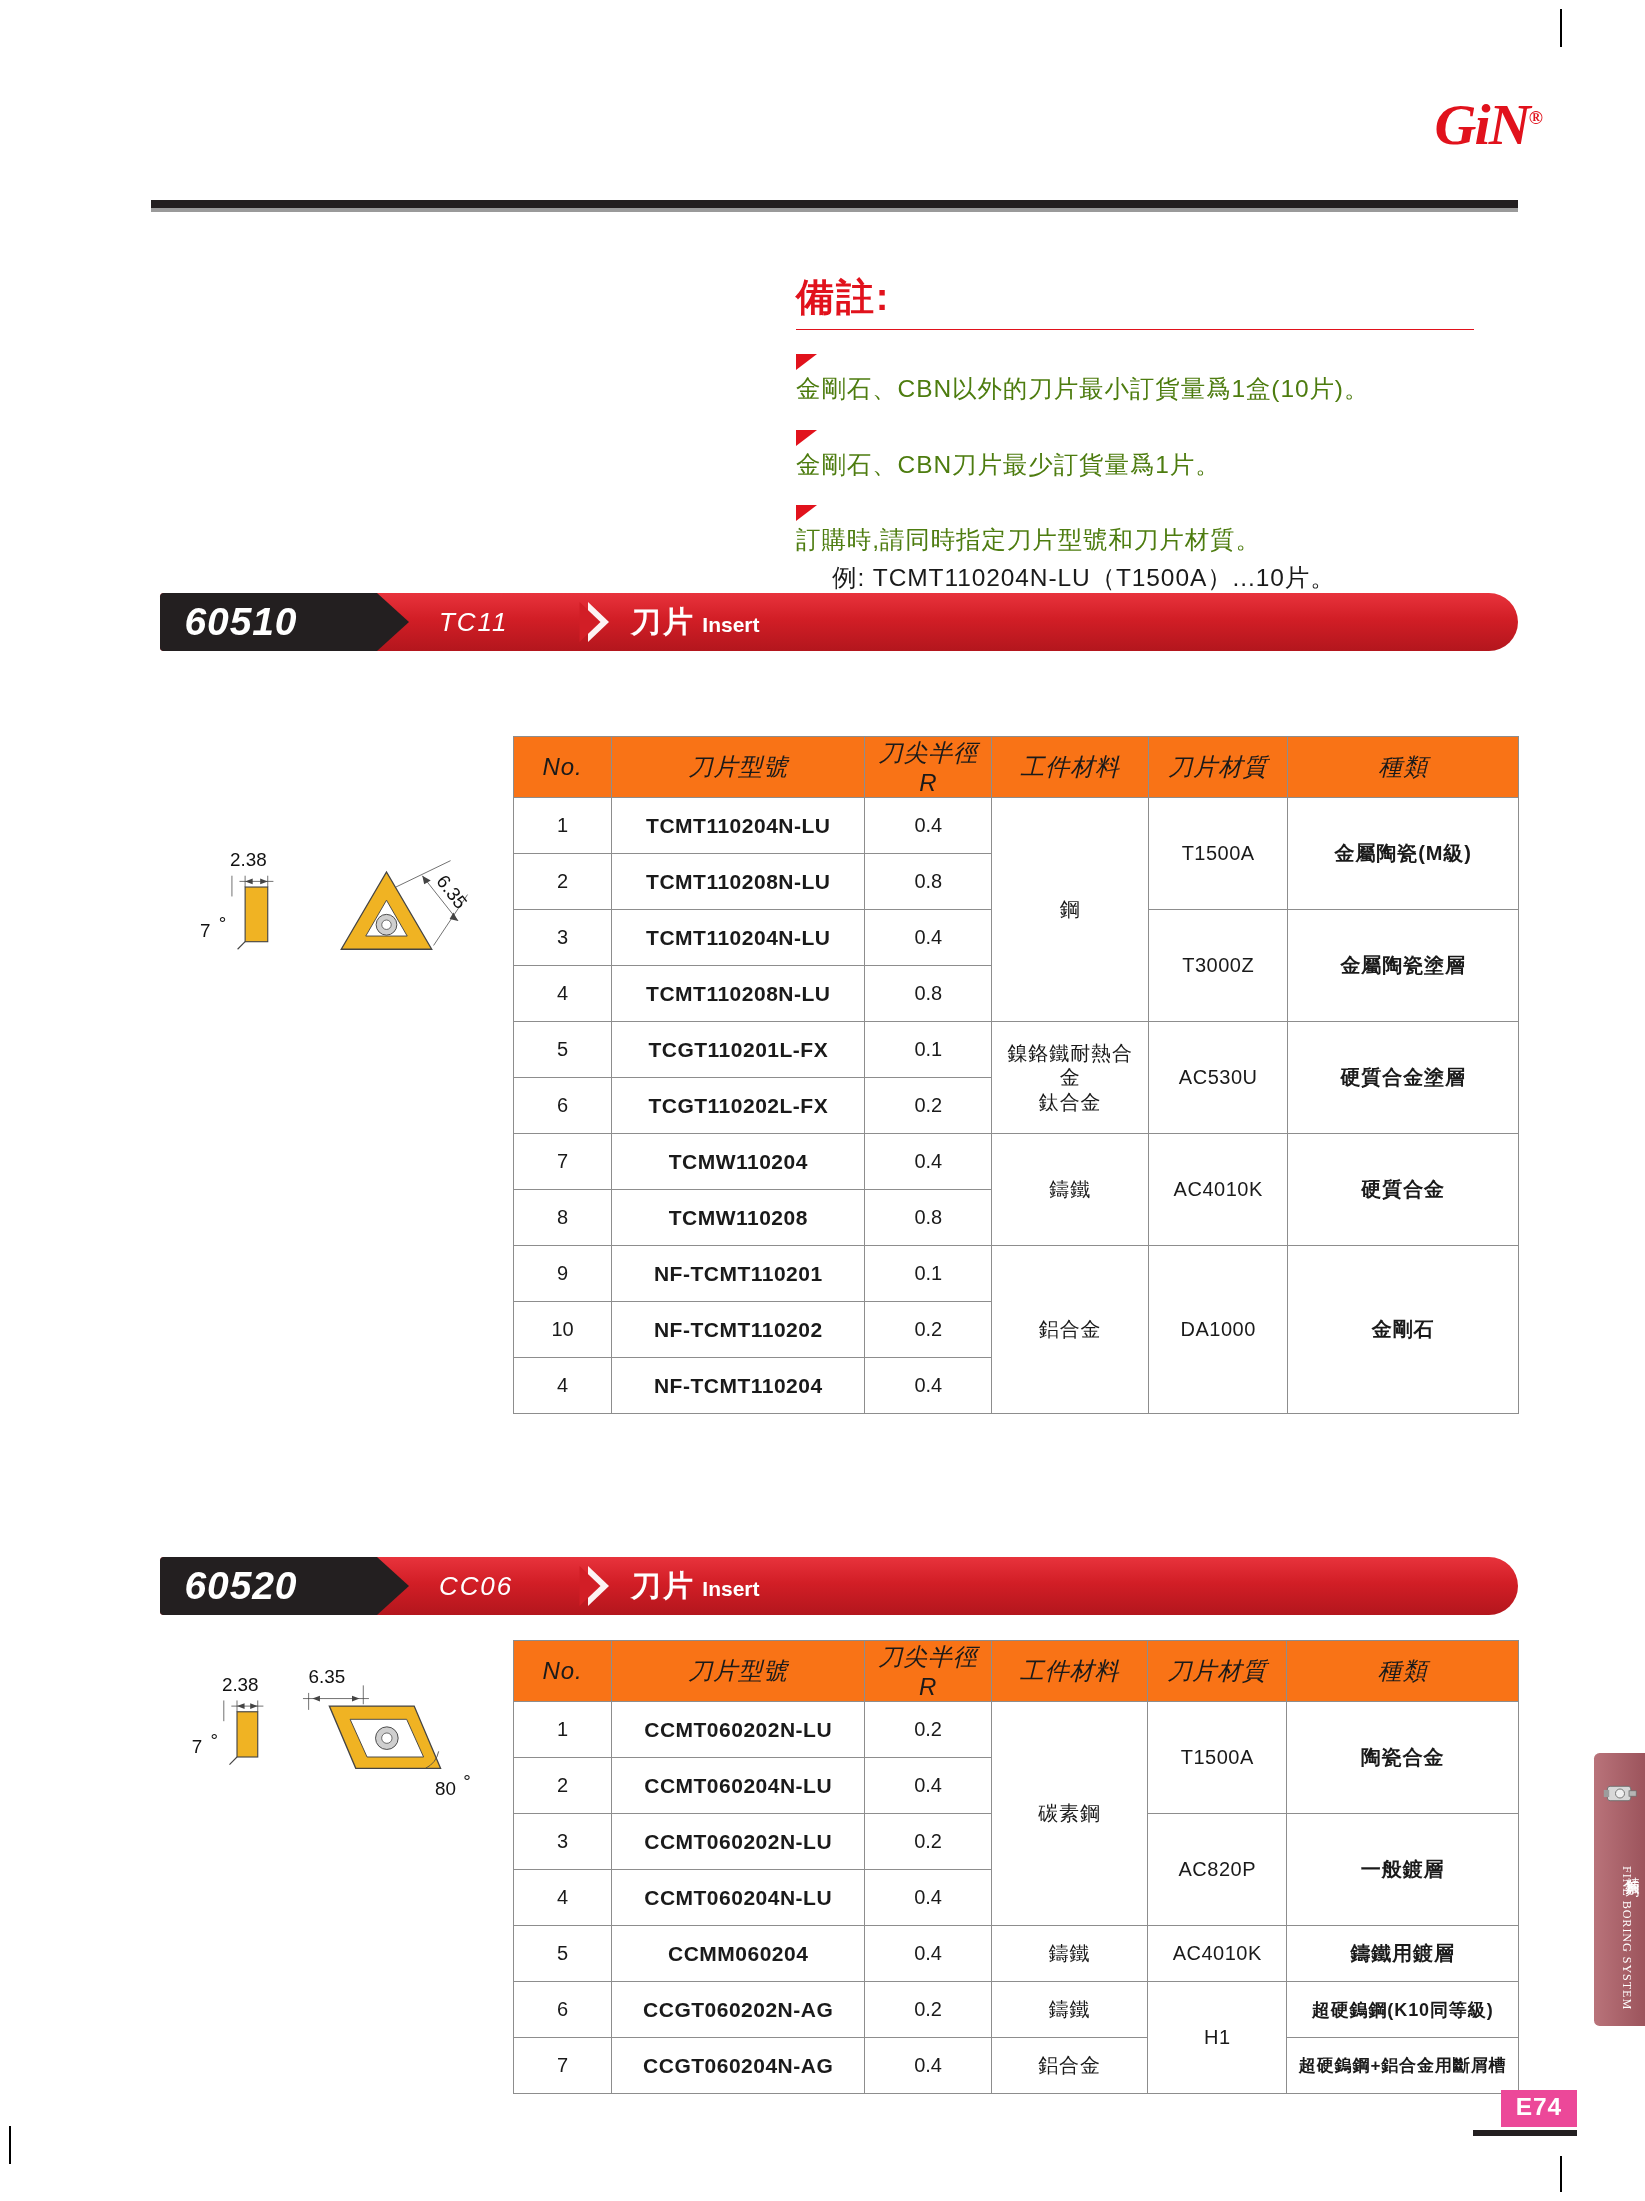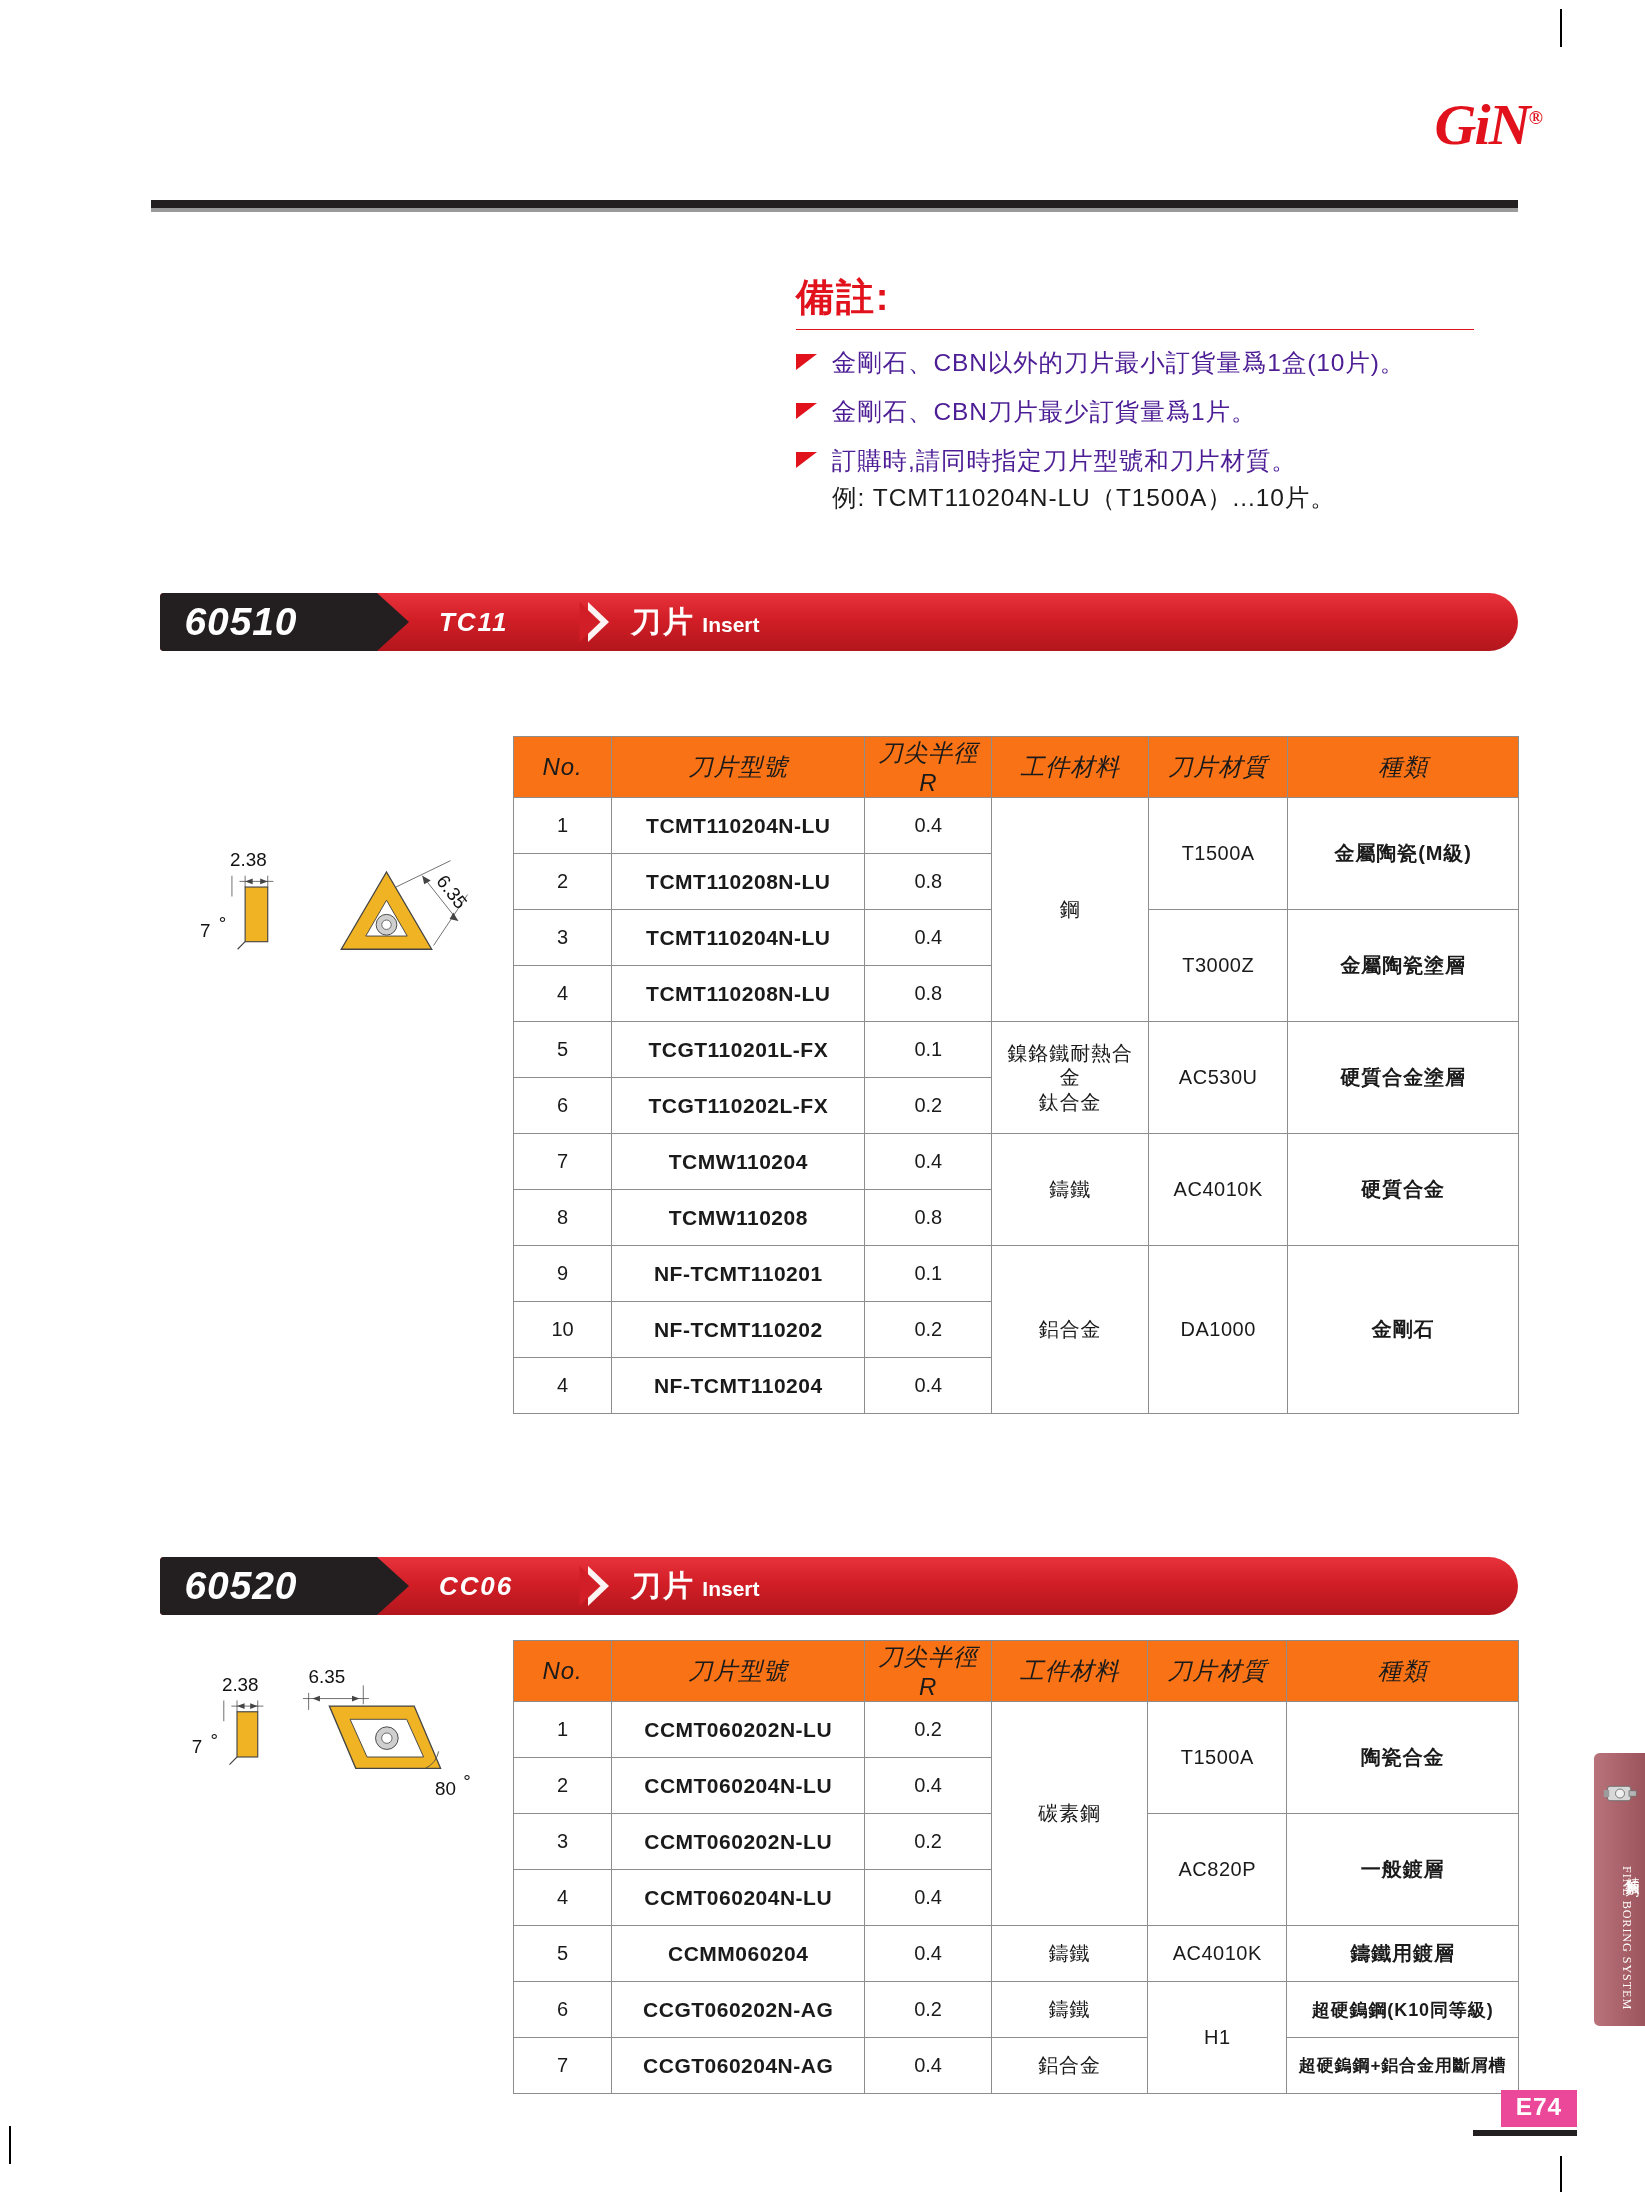--- a/index.html
+++ b/index.html
@@ -41,22 +41,23 @@
   .notes-title{
     font-size:38px;font-weight:bold;color:#e1121c;
     letter-spacing:1.9px;
     padding-bottom:5.6px;
     border-bottom:1.9px solid #e1121c;
     display:inline-block;
     width:678px;
   }
   .note-line{
     display:flex;align-items:flex-start;
-    font-size:24.5px;line-height:32px;margin-top:17px;color:#4c1d95;
+    font-size:24.5px;line-height:32px;margin-top:17px;color:#4d7c0f;
     letter-spacing:0.9px;
+    flex-direction:column;
   }
   .note-bullet{
     width:24.5px;height:19px;margin-right:11.3px;margin-top:7.5px;flex:0 0 auto;position:relative;
   }
   .note-bullet:before{
     content:"";position:absolute;left:0;top:0;
     width:0;height:0;
     border-left:21px solid #e1121c;
     border-bottom:16px solid transparent;
   }
@@ -78,21 +79,21 @@
     border-left:32px solid #231f20;
     border-top:29px solid transparent;
     border-bottom:29px solid transparent;
   }
   .banner .code{
     position:absolute;left:24.5px;top:0;height:58px;line-height:58px;
     color:#fff;font-size:39px;font-weight:bold;font-style:italic;letter-spacing:0.9px;
   }
   .banner .sub{
     position:absolute;left:279px;top:0;height:58px;line-height:58px;
-    color:#fff;font-size:26px;font-weight:bold;font-style:italic;letter-spacing:1.9px;
+    color:#fff;font-size:26px;font-weight:normal;font-style:italic;letter-spacing:1.9px;
   }
   .banner .chev{
     position:absolute;left:428px;top:9.4px;width:0;height:0;
     border-left:21px solid rgba(255,255,255,0.95);
     border-top:20px solid transparent;
     border-bottom:20px solid transparent;
   }
   .banner .chev2{
     position:absolute;left:428px;top:9.4px;width:0;height:0;
     border-left:21px solid #d21e26;

